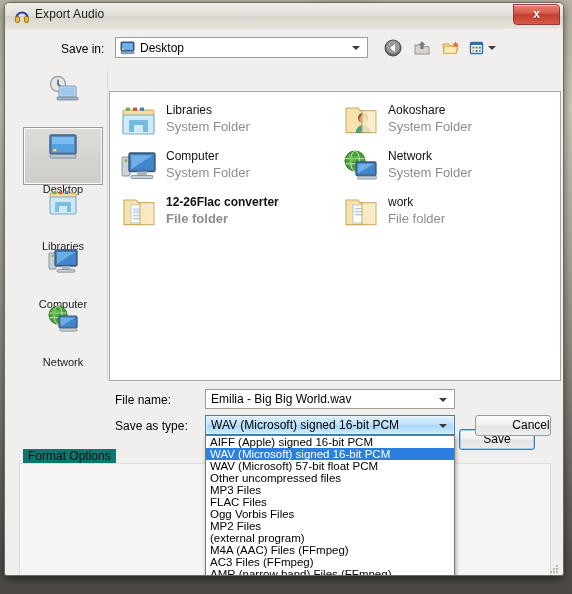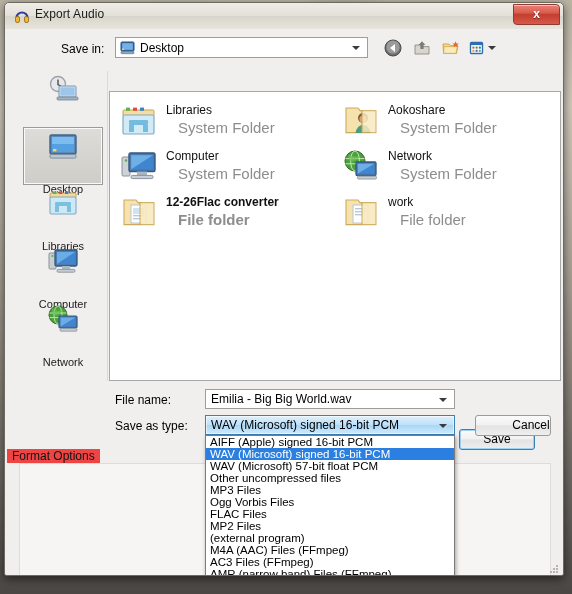--- a/index.html
+++ b/index.html
@@ -125,22 +125,22 @@
     box-sizing:border-box;
     overflow:hidden;
   }
   .fitem { position:absolute; width:215px; height:46px; cursor:pointer; }
   .fitem .fico { position:absolute; left:4px; top:4px; width:38px; height:38px; }
   .fitem .fname {
     position:absolute; left:50px; top:5px;
     font-size:12px; color:#111; white-space:nowrap;
   }
   .fitem .fsub {
-    position:absolute; left:62px; top:21px;
-    font-size:15px; color:#8d8d8d; white-space:nowrap;
+    position:absolute; left:50px; top:21px;
+    font-size:13px; color:#8d8d8d; white-space:nowrap;
   }
 
   
   .lbl-fname {
     position:absolute; left:110px; top:364px; font-size:12px; color:#000;
   }
   .lbl-stype {
     position:absolute; left:110px; top:390px; font-size:12px; color:#000;
   }
   .combo-fname {
@@ -173,23 +173,23 @@
 
   
   .groupbox {
     position:absolute; left:14px; top:434px;
     width: 532px; height: 124px;
     border:1px solid #dedcd6;
     background:#f6f5f4;
     box-sizing:border-box;
   }
   .group-title {
-    position:absolute; left:2px; top:420px;
+    position:absolute; left:18px; top:420px;
     font-size:12px; color:#111;
-    background:#ef4444; padding:0 5px;
+    background:#0f766e; padding:0 5px;
   }
   .grip { position:absolute; right:3px; bottom:2px; width:12px; height:12px; }
 
   
   .dropdown {
     position:absolute; left:200px; top:406px;
     width:250px; height:180px;
     background:#fff;
     border:1px solid #7c7c7c;
     box-sizing:border-box;
@@ -483,22 +483,22 @@
         </g>
       </svg>
     </span>
 
     <div class="dropdown">
         <div class="dd-item">AIFF (Apple) signed 16-bit PCM</div>
         <div class="dd-item sel">WAV (Microsoft) signed 16-bit PCM</div>
         <div class="dd-item">WAV (Microsoft) 57-bit float PCM</div>
         <div class="dd-item">Other uncompressed files</div>
         <div class="dd-item">MP3 Files</div>
+        <div class="dd-item">FLAC Files</div>
         <div class="dd-item">Ogg Vorbis Files</div>
-        <div class="dd-item">FLAC Files</div>
         <div class="dd-item">MP2 Files</div>
         <div class="dd-item">(external program)</div>
         <div class="dd-item">M4A (AAC) Files (FFmpeg)</div>
         <div class="dd-item">AC3 Files (FFmpeg)</div>
         <div class="dd-item">AMR (narrow band) Files (FFmpeg)</div>
       </div>
 
   </div>
 </div>
 

